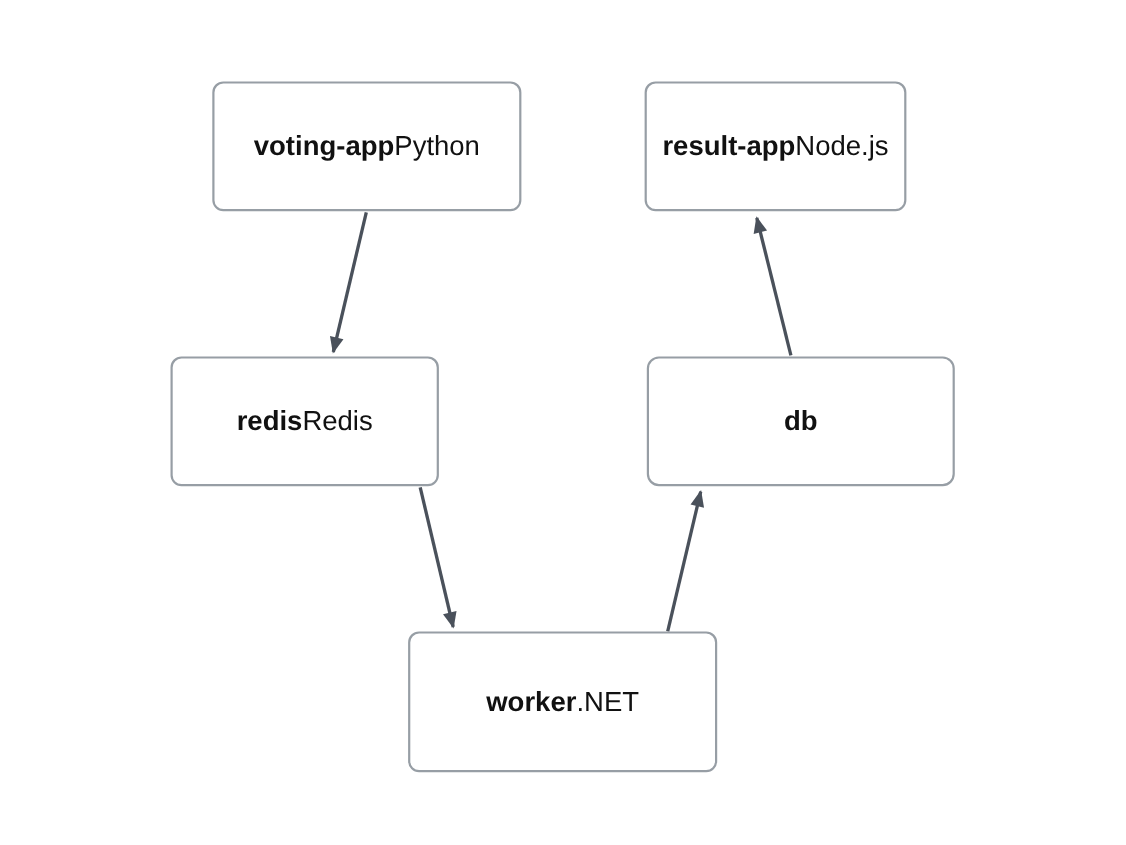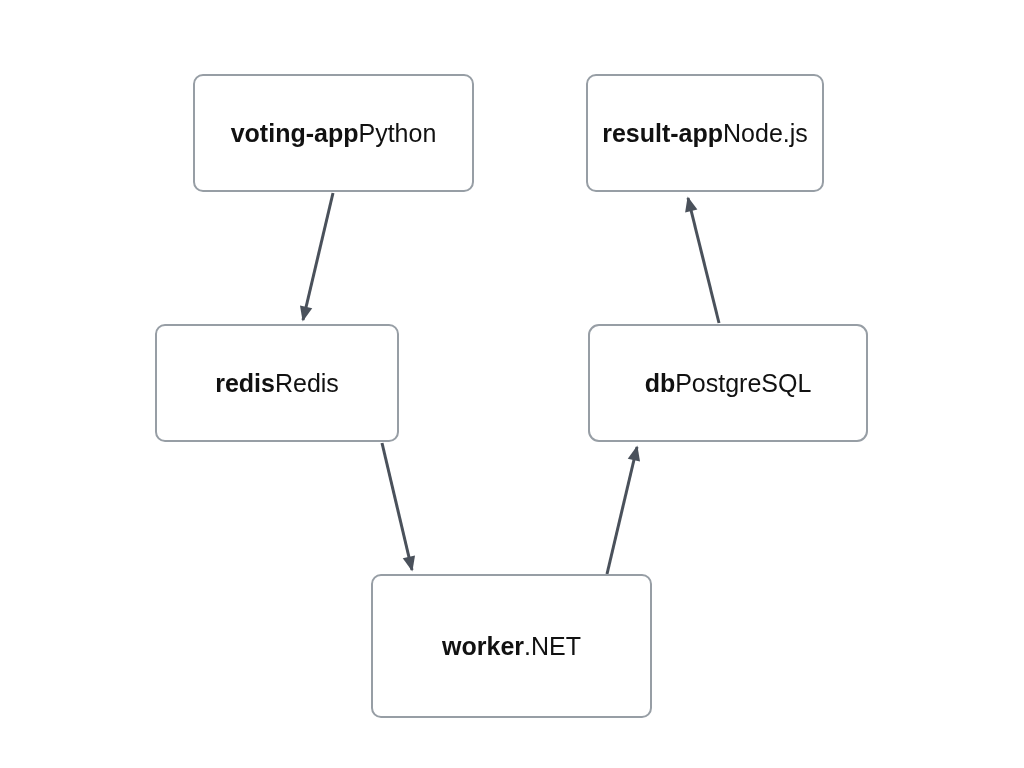--- a/index.html
+++ b/index.html
@@ -76,20 +76,19 @@
       <div class="node" style="left: 552px; top: 74px; width: 238px; height: 118px; border-color: rgb(151, 158, 165); background: rgb(255, 255, 255); color: rgb(17, 17, 17); margin-left: 34px;">
         <div class="node-title">result-app</div>
         <div class="node-subtitle">Node.js</div>
       </div>
       <div class="node" style="left: 155px; top: 324px; width: 244px; height: 118px; border-color: rgb(151, 158, 165); background: rgb(255, 255, 255); color: rgb(17, 17, 17);">
         <div class="node-title">redis</div>
         <div class="node-subtitle">Redis</div>
       </div>
       <div class="node" style="left: 588px; top: 324px; width: 280px; height: 118px; border-color: rgb(151, 158, 165); background: rgb(255, 255, 255); color: rgb(17, 17, 17); border-radius: 11px;">
         <div class="node-title">db</div>
-        <div class="node-subtitle">PostgreSQL</div>
       </div>
-      <div class="node" style="left: 371px; top: 574px; width: 281px; height: 144px; border-color: rgb(151, 158, 165); background: rgb(255, 255, 255); color: rgb(17, 17, 17);">
+      <div class="node" style="left: 371px; top: 574px; width: 281px; height: 128px; border-color: rgb(151, 158, 165); background: rgb(255, 255, 255); color: rgb(17, 17, 17);">
         <div class="node-title">worker</div>
         <div class="node-subtitle">.NET</div>
       </div>
     </div>
 </div>
 
 </body></html>

